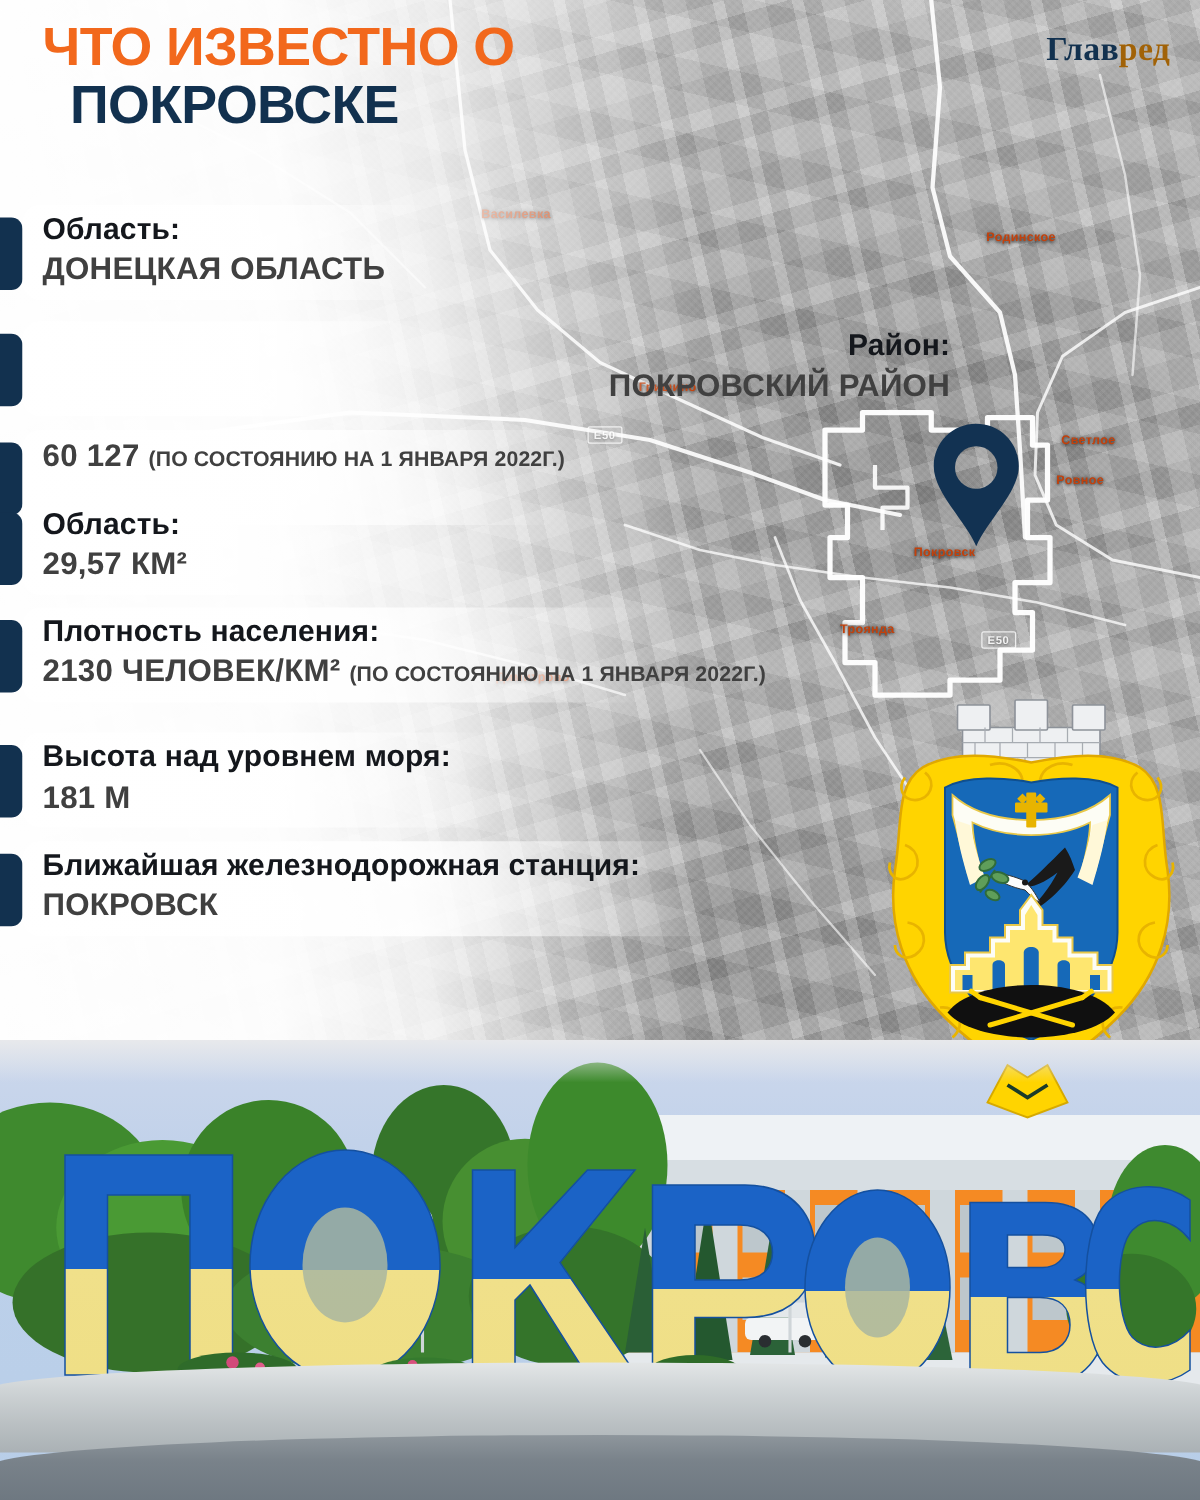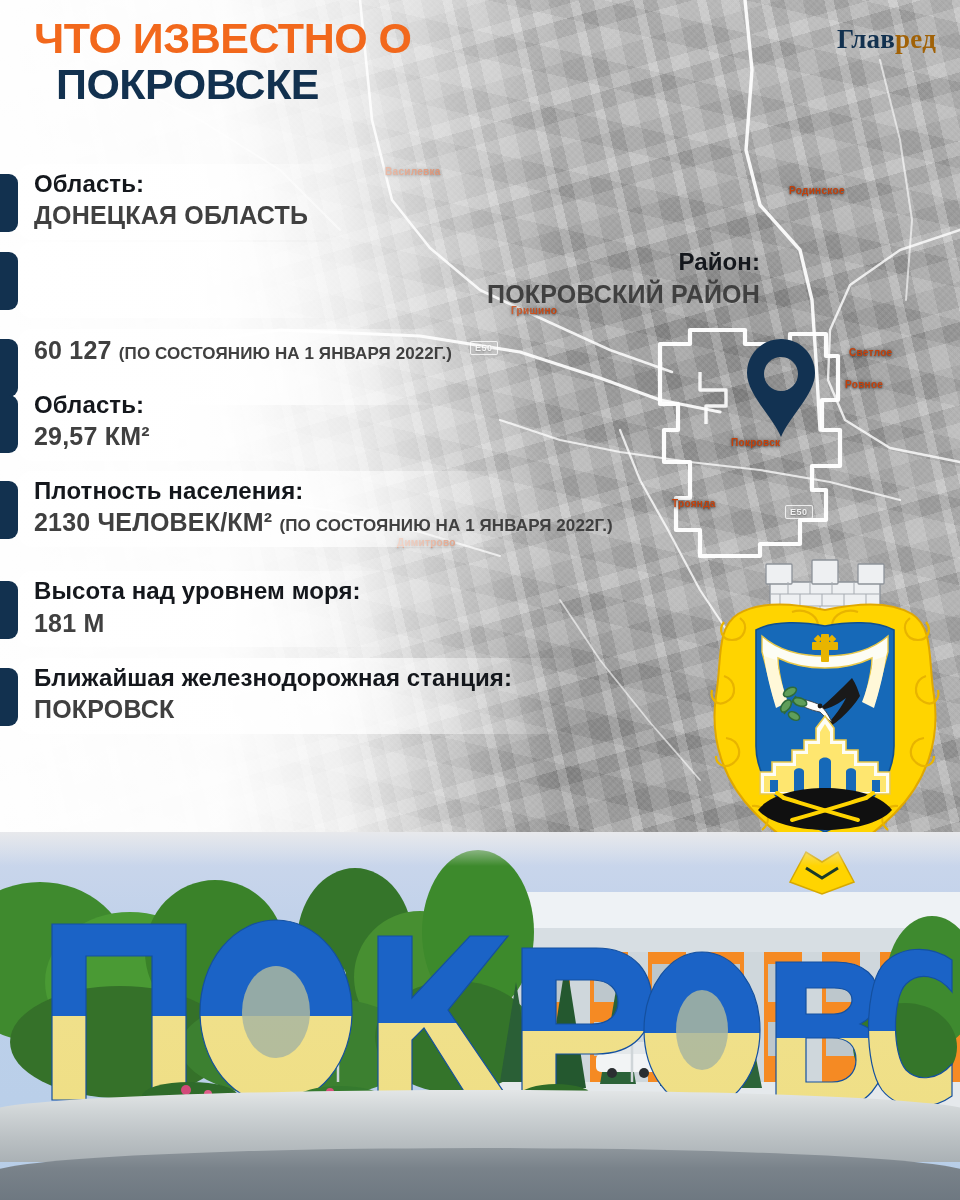--- a/index.html
+++ b/index.html
@@ -90,21 +90,21 @@
     position: absolute; right: 24px; top: 24px;
     font-family: "Liberation Serif", "DejaVu Serif", serif;
     font-size: 27px; font-weight: 700; letter-spacing: .2px;
     white-space: nowrap;
   }
   .logo .a { color: #12314f; }
   .logo .b { color: #a16207; }
 
   
   .facts { position: absolute; left: 0; top: 170px; width: 760px; }
-  .fact { position: relative; margin-bottom: 18px; padding-left: 34px; }
+  .fact { position: relative; margin-bottom: 33px; padding-left: 34px; }
   .fact-tab {
     position: absolute; left: -14px; top: 4px;
     width: 32px; height: 58px;
     background: #12314f;
     border-radius: 9px;
   }
   .fact-plate {
     position: absolute; left: 18px; top: -6px;
     height: 76px;
     background: linear-gradient(to right, rgba(255,255,255,.93) 0%, rgba(255,255,255,.88) 55%, rgba(255,255,255,0) 100%);

